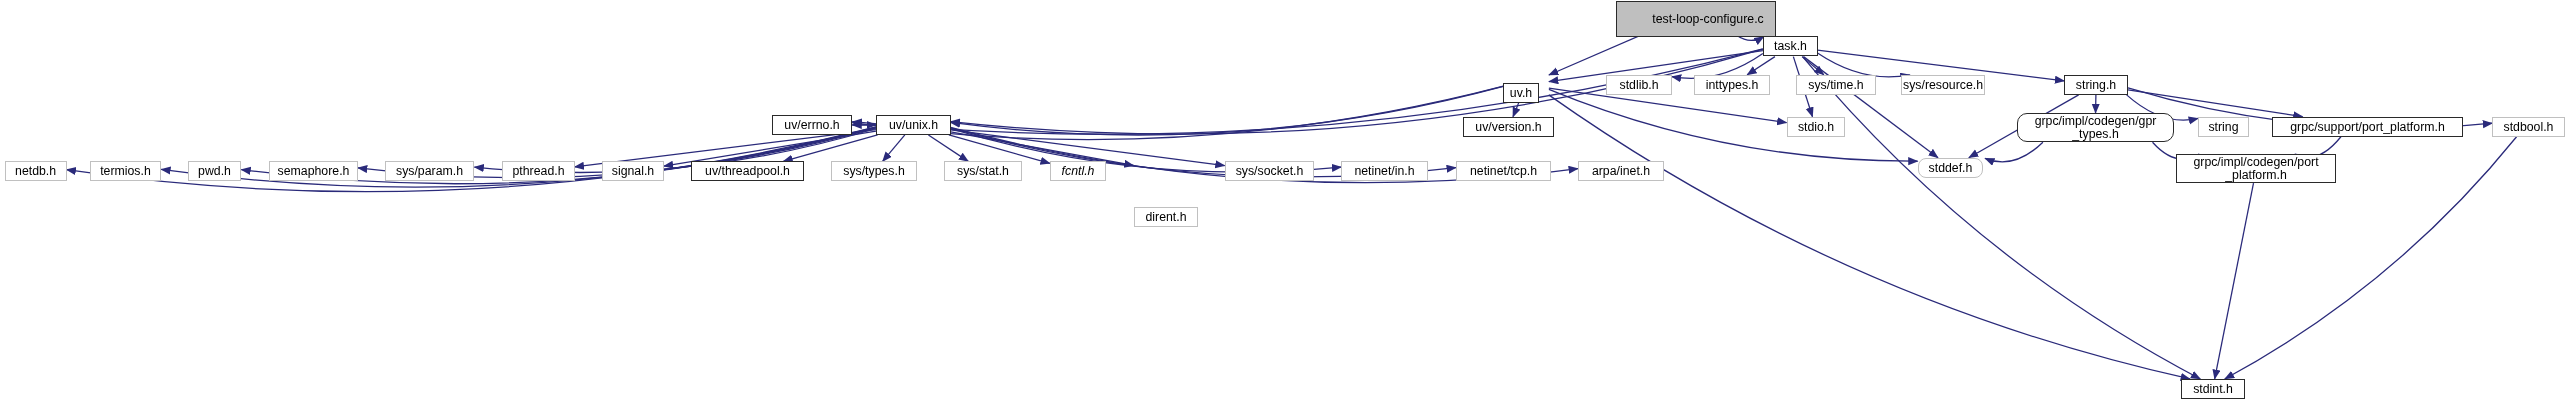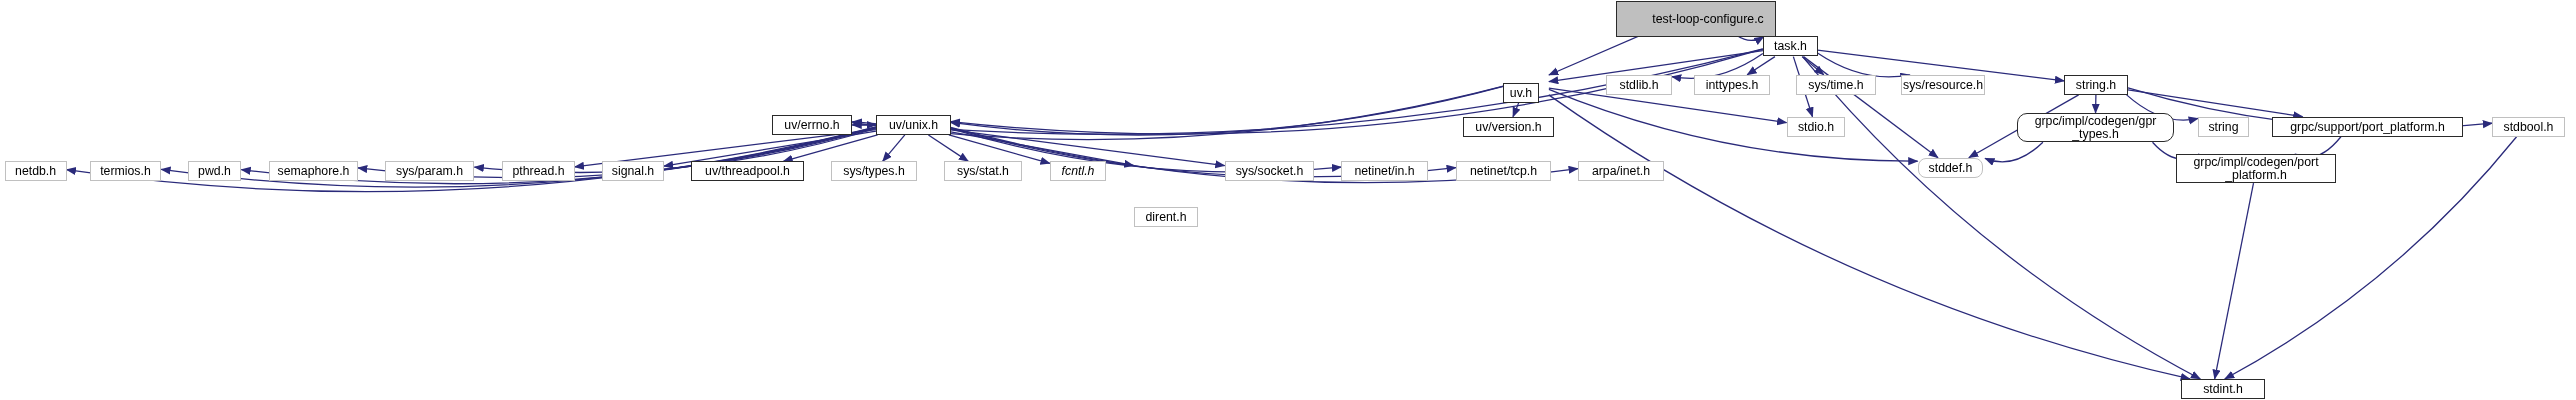--- a/index.html
+++ b/index.html
@@ -119,16 +119,16 @@
       <div class="node" style="left: 944px; top: 161px; width: 78px; height: 20px;"><span class="lbl">sys/stat.h</span></div>
       <div class="node" style="left: 1050px; top: 161px; width: 56px; height: 20px; font-style: italic;"><span class="lbl">fcntl.h</span></div>
       <div class="node" style="left: 1134px; top: 161px; width: 64px; height: 20px; margin-top: 46px;"><span class="lbl">dirent.h</span></div>
       <div class="node" style="left: 1225px; top: 161px; width: 89px; height: 20px;"><span class="lbl">sys/socket.h</span></div>
       <div class="node" style="left: 1341px; top: 161px; width: 87px; height: 20px;"><span class="lbl">netinet/in.h</span></div>
       <div class="node" style="left: 1456px; top: 161px; width: 95px; height: 20px;"><span class="lbl">netinet/tcp.h</span></div>
       <div class="node" style="left: 1578px; top: 161px; width: 86px; height: 20px;"><span class="lbl">arpa/inet.h</span></div>
       <div class="node" style="left: 1918px; top: 158px; width: 65px; height: 20px; border-radius: 8px;"><span class="lbl">stddef.h</span></div>
       <div class="node strong" style="left: 2176px; top: 154px; width: 160px; height: 29px;"><span class="lbl">grpc/impl/codegen/port
 _platform.h</span></div>
-      <div class="node strong" style="left: 2181px; top: 379px; width: 84px; height: 20px;"><span class="lbl">stdint.h</span></div>
+      <div class="node strong" style="left: 2181px; top: 379px; width: 64px; height: 20px;"><span class="lbl">stdint.h</span></div>
     </div>
 </div>
 
 
 </body></html>

